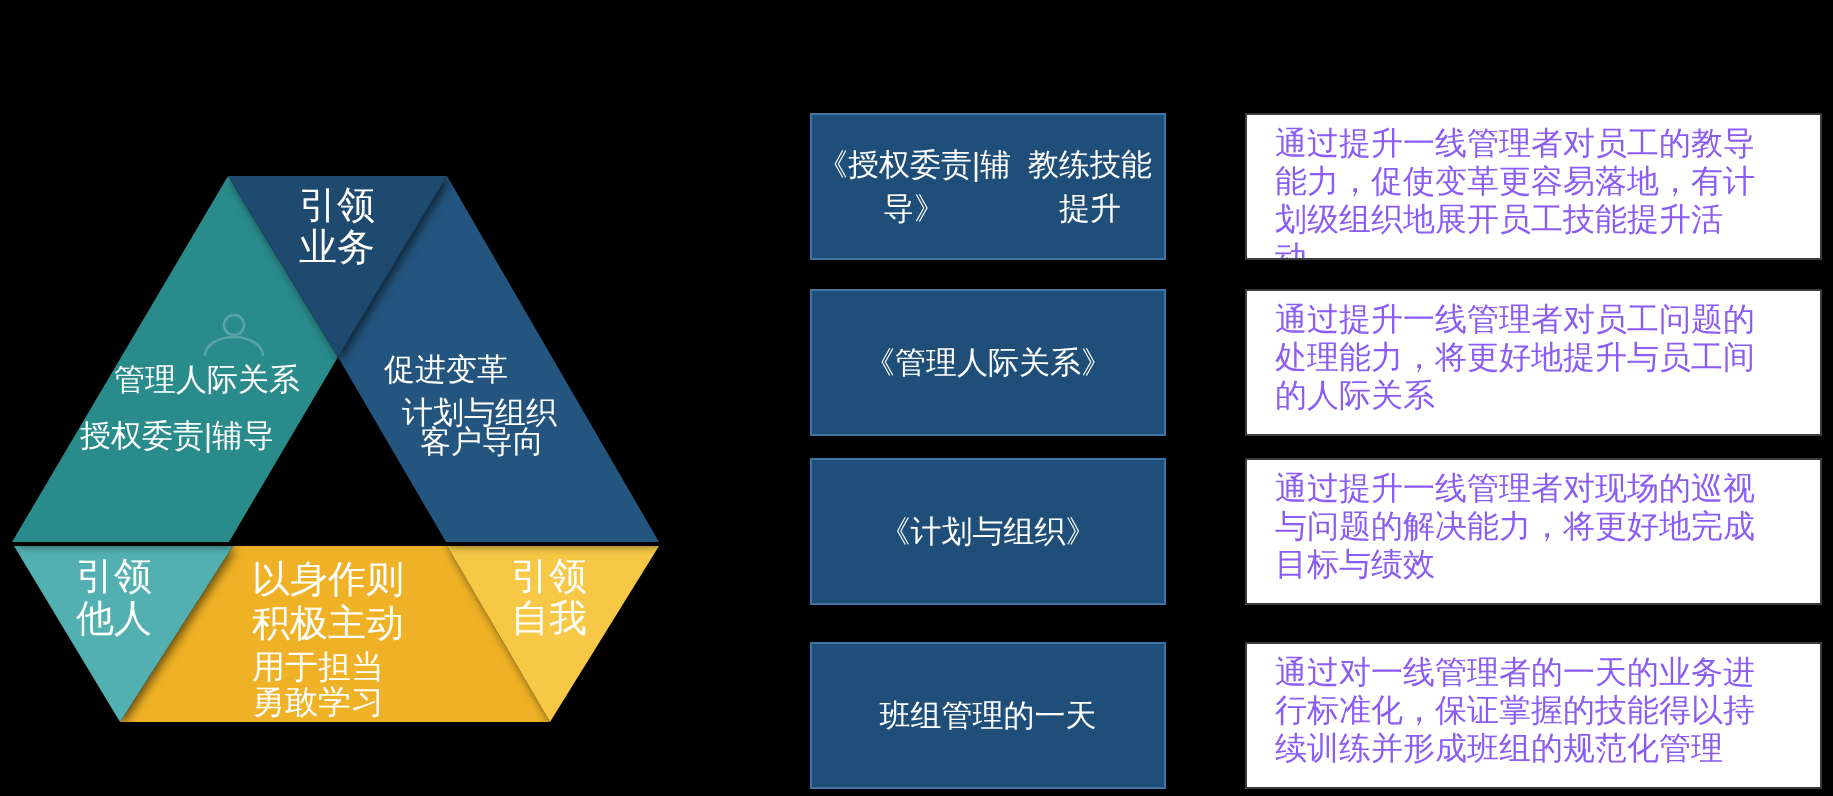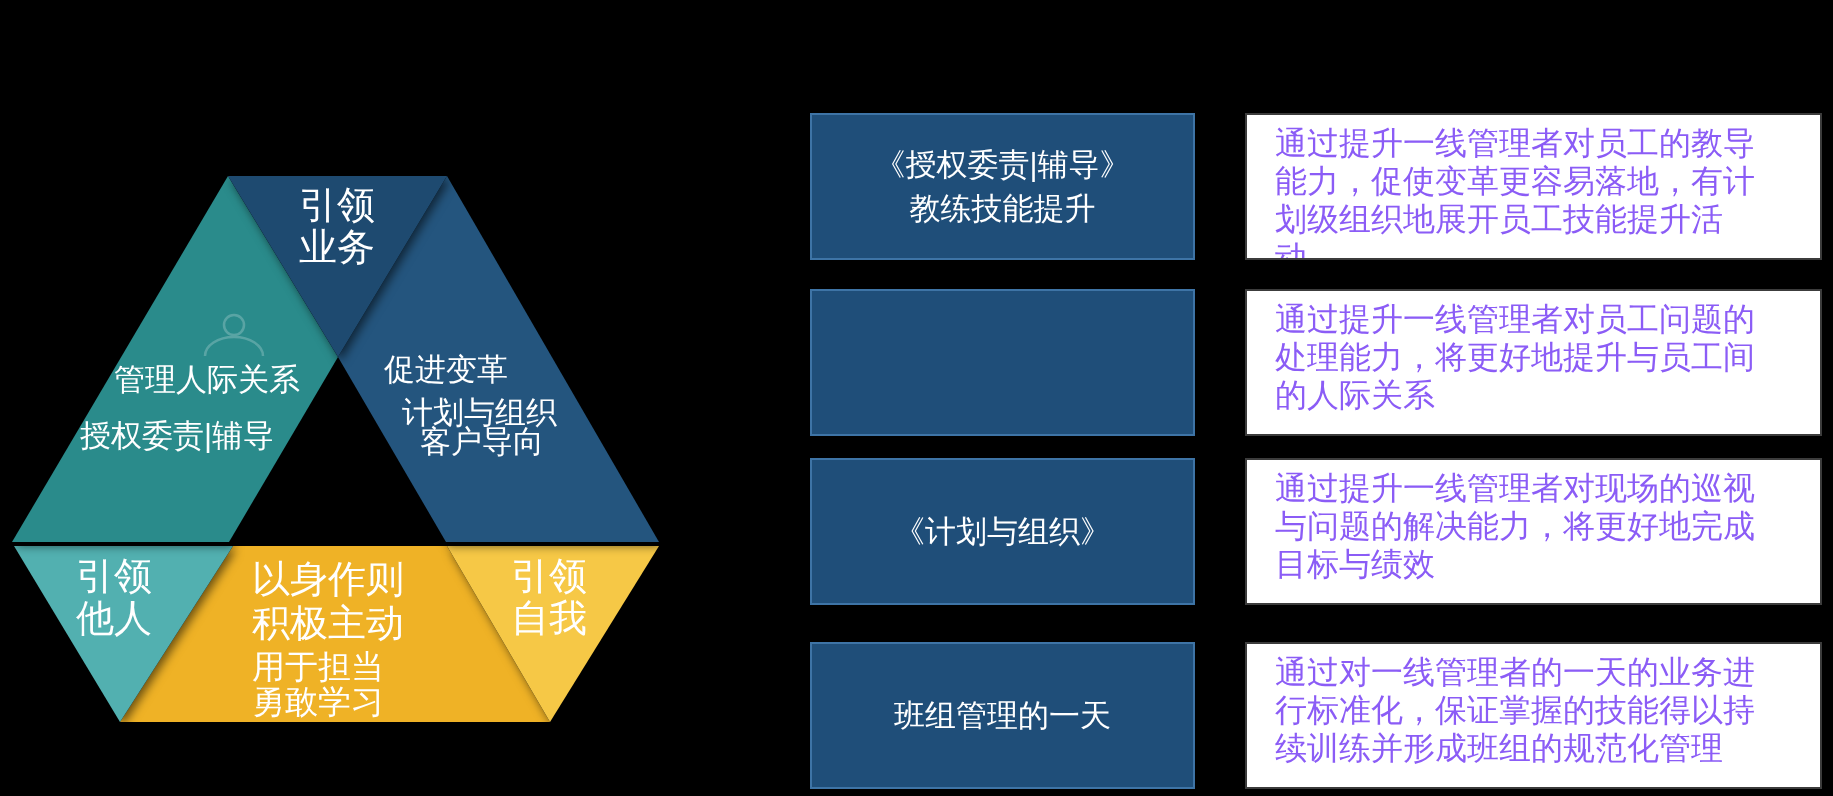--- a/index.html
+++ b/index.html
@@ -9,24 +9,24 @@
     position:relative;
     overflow:hidden;
     font-family:"Liberation Sans","DejaVu Sans",sans-serif;
   }
   
   #diagram{position:absolute;left:0;top:0;}
   .shape{filter:drop-shadow(3px 4px 5px rgba(0,0,0,0.55));}
   .diag-label{fill:#fff;font-weight:300;}
   
   .course-title{
-    position:absolute;left:810px;width:385px;height:147px;
+    position:absolute;left:810px;width:356px;height:147px;
     box-sizing:border-box;
     border:2px solid #3E74A6;
-    display:flex;flex-direction:column;justify-content:center;align-items:center;
+    display:flex;flex-direction:row;justify-content:center;align-items:center;
     color:#fff;font-size:31px;line-height:44px;font-weight:300;
     text-align:center;
   }
   .course-desc{
     position:absolute;left:1245px;width:577px;height:147px;
     box-sizing:border-box;
     border:2px solid #3C3C3C;
     background:#fff;color:#8b5cf6;
     font-size:32px;line-height:38px;font-weight:300;
     padding:12px 40px 0 28px;
@@ -81,20 +81,21 @@
 
 <div class="course-title row-0" style="background:#1F4E79">
   <div>《授权委责|辅导》</div>
   <div>教练技能提升</div>
 </div>
 <div class="course-desc row-0">
   <span>通过提升一线管理者对员工的教导能力，促使变革更容易落地，有计划级组织地展开员工技能提升活动。</span>
 </div>
 
 <div class="course-title row-1" style="background:#1F4E79">
+  <div>《管理人际关系》</div>
 </div>
 <div class="course-desc row-1">
   <span>通过提升一线管理者对员工问题的处理能力，将更好地提升与员工间的人际关系</span>
 </div>
 
 <div class="course-title row-2" style="background:#1F4E79">
   <div>《计划与组织》</div>
 </div>
 <div class="course-desc row-2">
   <span>通过提升一线管理者对现场的巡视与问题的解决能力，将更好地完成目标与绩效</span>

